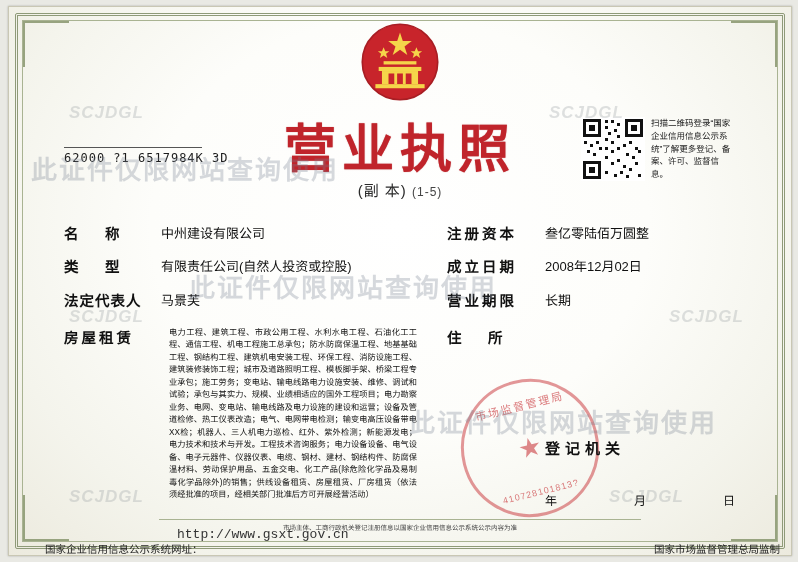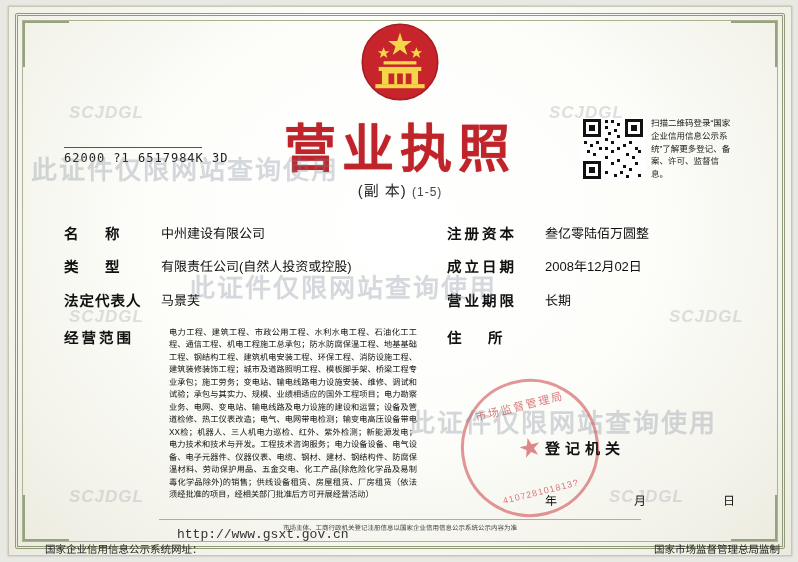--- a/index.html
+++ b/index.html
@@ -253,21 +253,21 @@
 
   <div class="field-label" style="left:55px;top:215px;">名　称</div>
   <div class="field-value" style="left:152px;top:216px;">中州建设有限公司</div>
 
   <div class="field-label" style="left:55px;top:248px;">类　型</div>
   <div class="field-value" style="left:152px;top:249px;">有限责任公司(自然人投资或控股)</div>
 
   <div class="field-label" style="left:55px;top:282px;letter-spacing:1px;">法定代表人</div>
   <div class="field-value" style="left:152px;top:283px;">马景芙</div>
 
-  <div class="field-label" style="left:55px;top:319px;letter-spacing:3px;">经营范围</div>
+  <div class="field-label" style="left:55px;top:319px;letter-spacing:3px;">房屋租赁</div>
   <div class="scope-value">电力工程、建筑工程、市政公用工程、水利水电工程、石油化工工程、通信工程、机电工程施工总承包；防水防腐保温工程、地基基础工程、钢结构工程、建筑机电安装工程、环保工程、消防设施工程、建筑装修装饰工程；城市及道路照明工程、模板脚手架、桥梁工程专业承包；施工劳务；变电站、输电线路电力设施安装、维修、调试和试验；承包与其实力、规模、业绩相适应的国外工程项目；电力勘察业务、电网、变电站、输电线路及电力设施的建设和运营；设备及管道检修、热工仪表改造；电气、电网带电检测；输变电高压设备带电XX检；机器人、三人机电力巡检、红外、紫外检测；新能源发电；电力技术和技术与开发。工程技术咨询服务；电力设备设备、电气设备、电子元器件、仪器仪表、电缆、钢材、建材、钢结构件、防腐保温材料、劳动保护用品、五金交电、化工产品(除危险化学品及易制毒化学品除外)的销售；供线设备租赁、房屋租赁、厂房租赁（依法须经批准的项目，经相关部门批准后方可开展经营活动）</div>
 
   <div class="field-label" style="left:438px;top:215px;letter-spacing:3px;">注册资本</div>
   <div class="field-value" style="left:536px;top:216px;">叁亿零陆佰万圆整</div>
 
   <div class="field-label" style="left:438px;top:248px;letter-spacing:3px;">成立日期</div>
   <div class="field-value" style="left:536px;top:249px;">2008年12月02日</div>
 
   <div class="field-label" style="left:438px;top:282px;letter-spacing:3px;">营业期限</div>
   <div class="field-value" style="left:536px;top:283px;">长期</div>

